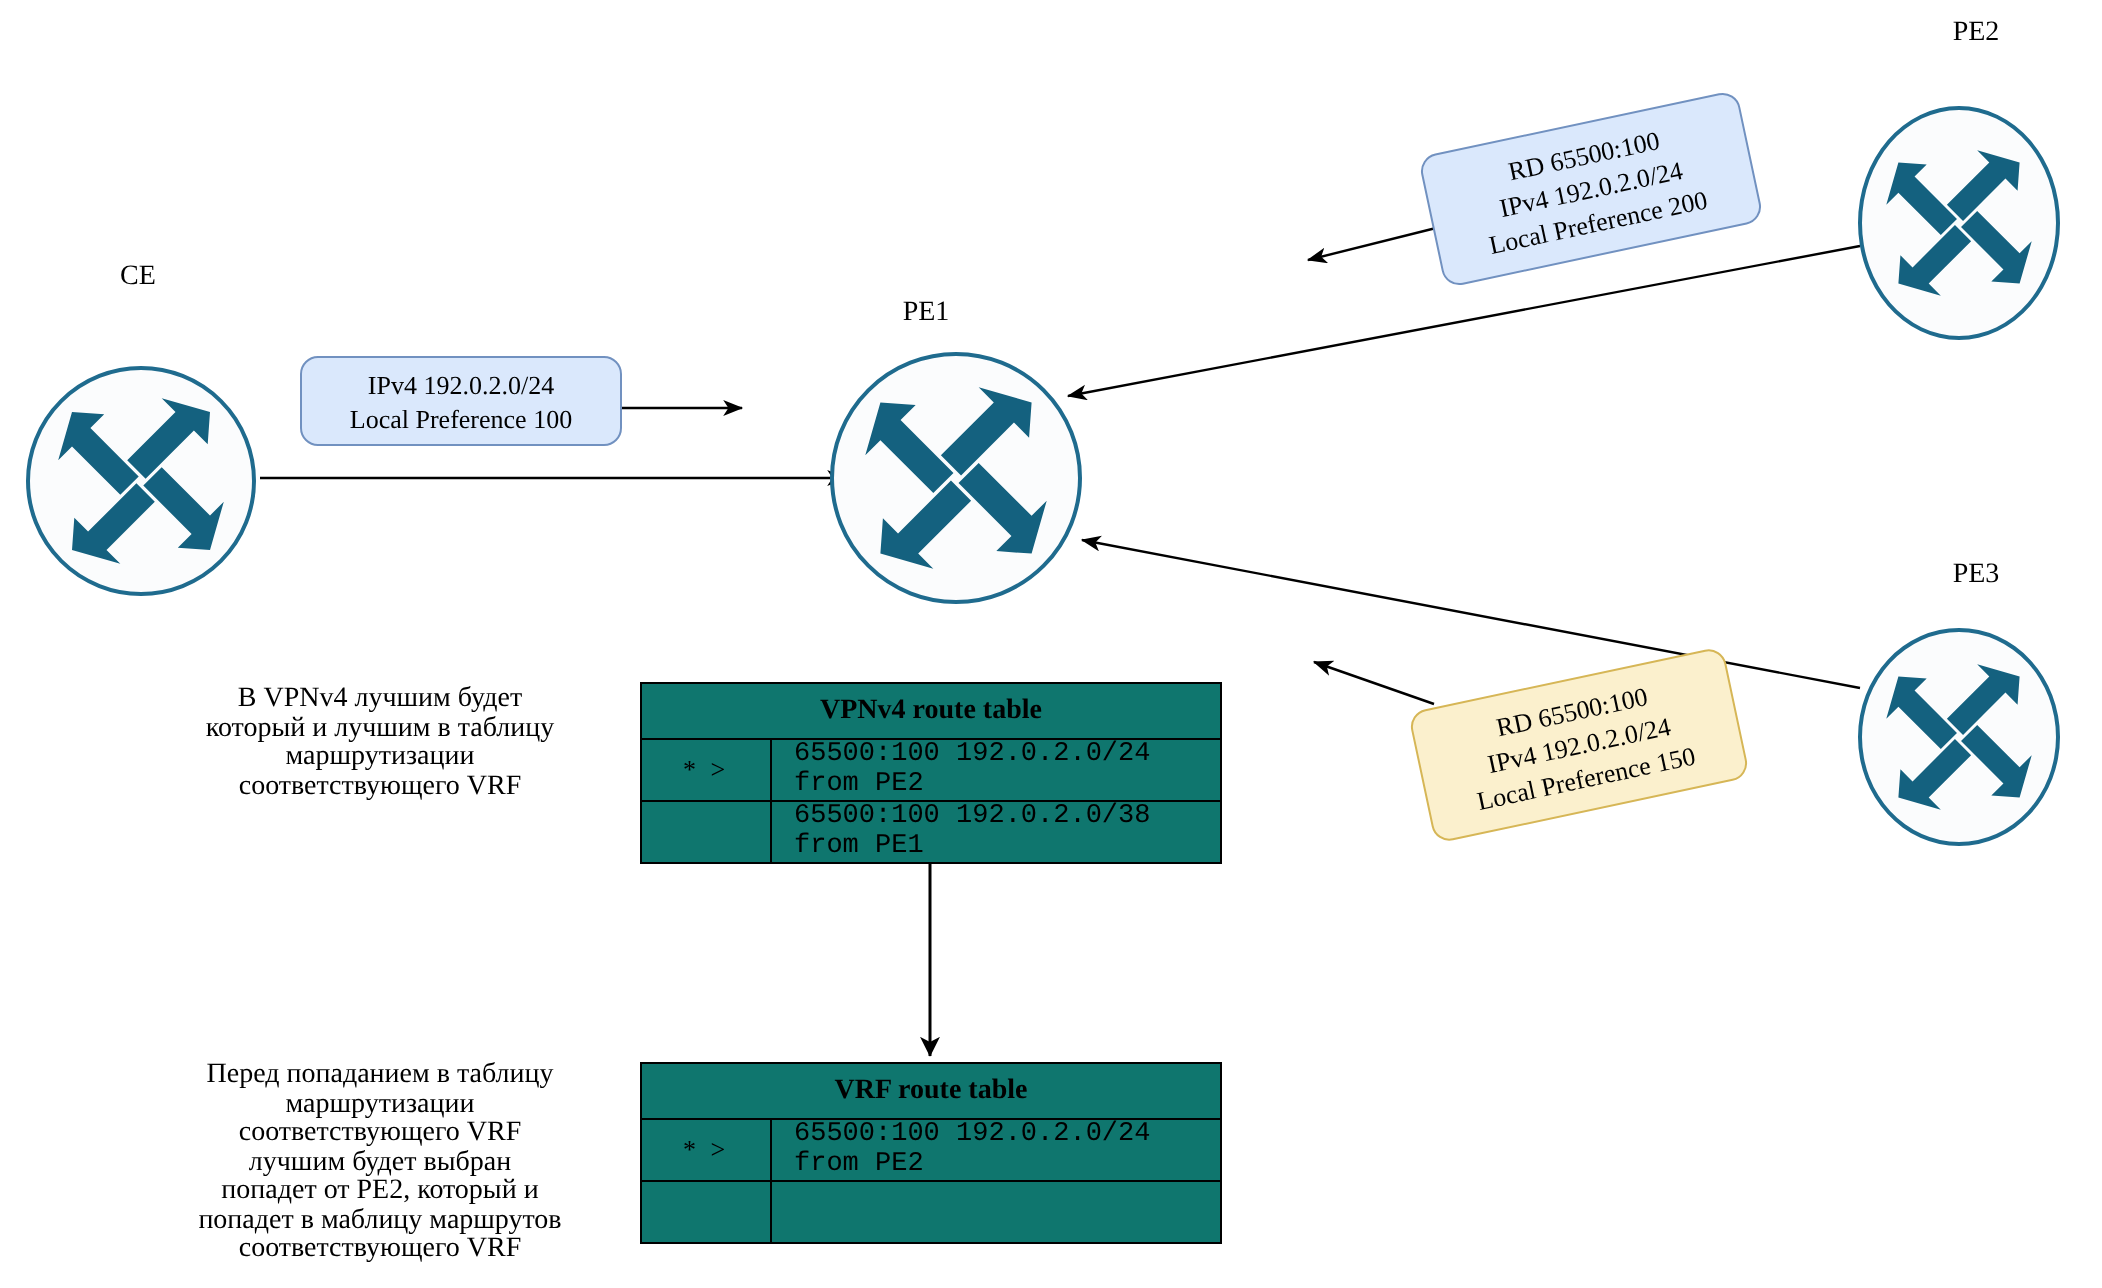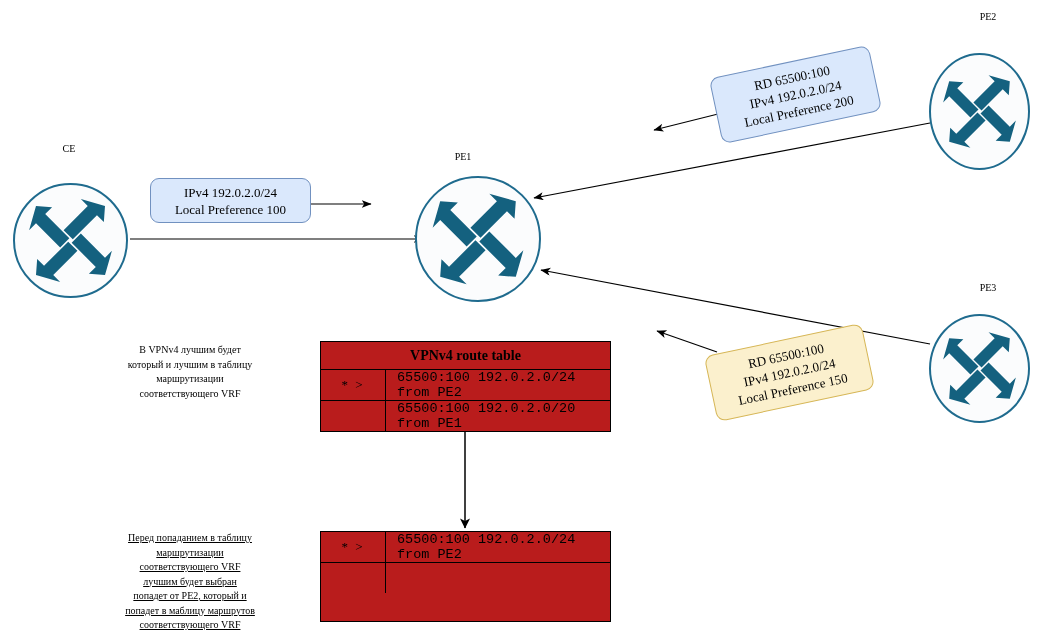--- a/index.html
+++ b/index.html
@@ -16,40 +16,40 @@
   .router .disc{
     position:absolute;left:0;top:0;width:100%;height:100%;
     border-radius:50%;
     background:#fbfcfd;
     border:2px solid #1f6b8e;
     box-sizing:border-box;
   }
   .router .glyph{position:absolute;left:0;top:0;width:100%;height:100%;}
   .router-label{
     position:absolute;text-align:center;white-space:nowrap;
-    font-size:10px;line-height:14px;color:#000;
+    font-size:14px;line-height:14px;color:#000;
   }
 
   
   .callout{
     position:absolute;box-sizing:border-box;
     border-radius:9px;
     text-align:center;
     font-size:13px;line-height:17px;
     display:flex;flex-direction:column;align-items:center;justify-content:center;
     white-space:nowrap;
   }
   .callout.blue{background:#dae8fc;border:1px solid #7191c0;}
   .callout.cream{background:#fbf0cd;border:1px solid #d6b656;}
 
   
   .rtable{
     position:absolute;box-sizing:border-box;
     border:1px solid #000;
-    background:#b91c1c;
+    background:#0f766e;
     border-collapse:collapse;
   }
   .rtable .thead{
     height:27px;border-bottom:1px solid #000;
     display:flex;align-items:center;justify-content:center;
     font-weight:bold;font-size:14px;
   }
   .rtable .trow{
     height:30px;display:flex;align-items:stretch;
     border-bottom:1px solid #000;
@@ -61,21 +61,21 @@
     font-size:13px;letter-spacing:2px;
   }
   .rtable .croute{
     flex:1;display:flex;align-items:center;
     padding-left:11px;font-size:13.5px;font-family:Liberation Mono, monospace;
   }
 
   
   .note{
     position:absolute;text-align:center;
-    font-size:10px;line-height:14.5px;
+    font-size:14px;line-height:14.5px;
   }
   .note div{white-space:nowrap;}
 </style>
 </head>
 <body>
 
 <div id="canvas">
 
   <svg class="layer" viewBox="0 0 1051 644" xmlns="http://www.w3.org/2000/svg">
     <defs>
@@ -95,21 +95,21 @@
 
     <line x1="722" y1="113" x2="654" y2="130" stroke="#000" stroke-width="1.2" marker-end="url(#ah)"></line>
 
     <line x1="930" y1="344" x2="541" y2="270" stroke="#000" stroke-width="1.2" marker-end="url(#ah)"></line>
 
     <line x1="717" y1="352" x2="657" y2="331" stroke="#000" stroke-width="1.2" marker-end="url(#ah)"></line>
 
     <line x1="465" y1="432" x2="465" y2="528" stroke="#000" stroke-width="1.5" marker-end="url(#ahv)"></line>
   </svg>
 
-  <div class="router-label" style="left:28px;top:142px;width:82px;">CE</div>
+  <div class="router-label" style="left:28px;top:132px;width:82px;">CE</div>
   <div class="router" style="left:13px;top:183px;width:115px;height:115px;">
     <div class="disc"></div>
     <svg class="glyph" viewBox="0 0 100 100" xmlns="http://www.w3.org/2000/svg">
       <g fill="#14617f">
         <path d="M20,20 L34,21 L28,27 L49,48 L41,56 L20,35 L14,41 Z"></path>
         <path d="M80,20 L79,34 L73,28 L52,49 L44,41 L65,20 L59,14 Z"></path>
         <path d="M20,80 L21,66 L27,72 L48,51 L56,59 L35,80 L41,86 Z"></path>
         <path d="M80,80 L66,79 L72,73 L51,52 L59,44 L80,65 L86,59 Z"></path>
       </g>
     </svg>
@@ -172,42 +172,43 @@
   </div>
 
   <div class="rtable" style="left:320px;top:341px;width:291px;height:91px;">
     <div class="thead">VPNv4 route table</div>
     <div class="trow">
       <div class="cmark">* &gt;</div>
       <div class="croute">65500:100 192.0.2.0/24 from  PE2</div>
     </div>
     <div class="trow last">
       <div class="cmark"></div>
-      <div class="croute">65500:100 192.0.2.0/20 from  PE1</div>
+      <div class="croute">65500:100 192.0.2.0/38 from  PE1</div>
     </div>
   </div>
 
   <div class="rtable" style="left:320px;top:531px;width:291px;height:91px;">
+    <div class="thead">VRF route  table</div>
     <div class="trow">
       <div class="cmark">* &gt;</div>
       <div class="croute">65500:100 192.0.2.0/24 from  PE2</div>
     </div>
     <div class="trow last">
       <div class="cmark"></div>
     </div>
   </div>
 
   <div class="note" style="left:78px;top:343px;width:224px;">
     <div>В VPNv4 лучшим будет</div>
     <div>который и лучшим в таблицу</div>
     <div>маршрутизации</div>
     <div>соответствующего VRF</div>
   </div>
 
-  <div class="note" style="left:78px;top:531px;width:224px;text-decoration:underline;">
+  <div class="note" style="left:78px;top:531px;width:224px;">
     <div>Перед попаданием в таблицу</div>
     <div>маршрутизации</div>
     <div>соответствующего VRF</div>
     <div>лучшим будет выбран</div>
     <div>попадет от PE2, который и</div>
     <div>попадет в маблицу маршрутов</div>
     <div>соответствующего VRF</div>
   </div>
 
 </div>

